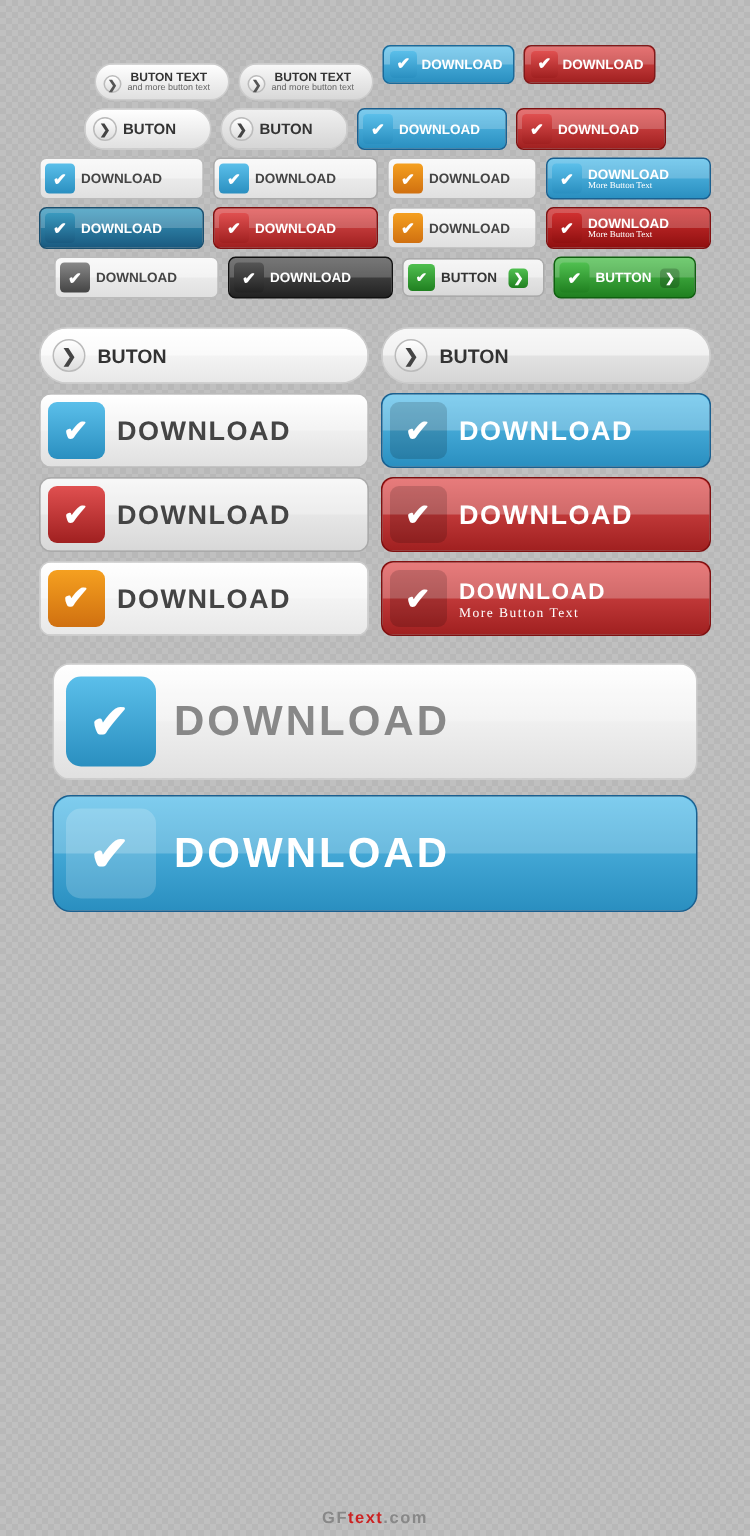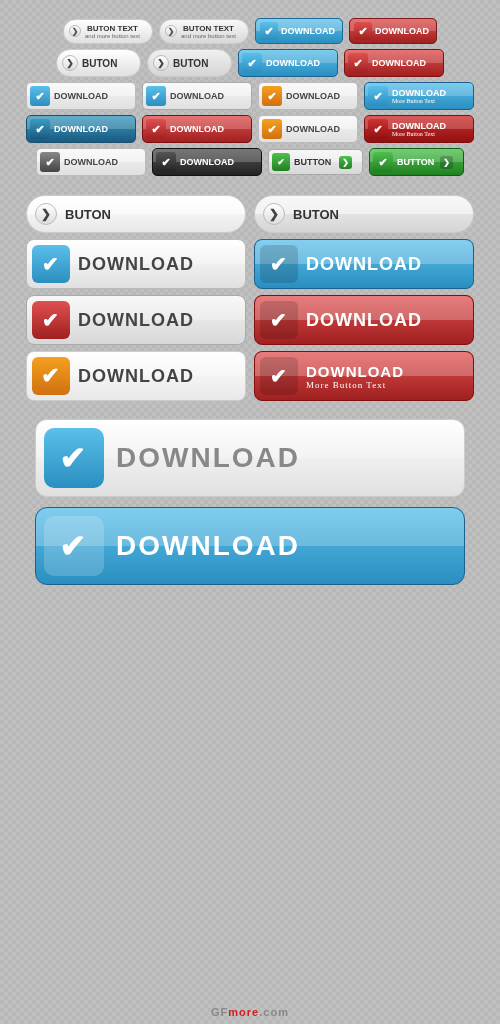--- a/index.html
+++ b/index.html
@@ -28,29 +28,30 @@
       flex-direction: row;
       align-items: center;
       justify-content: center;
       width: 100%;
       gap: 6px;
       margin-bottom: 5px;
     }
 
     
     .btn-tiny-white {
-      display: flex; align-items: center; gap: 4px;
+      display: flex; align-items: flex-end; gap: 4px;
       background: linear-gradient(to bottom, #ffffff, #e0e0e0);
       border: 1px solid #ccc;
       border-radius: 14px;
       padding: 4px 8px 4px 5px;
       font-size: 8px;
       color: #333;
       min-width: 90px;
       cursor: pointer;
+      margin-top: 24px;
     }
     .btn-tiny-white .icon-chevron {
       width: 12px; height: 12px;
       background: linear-gradient(to bottom, #fff, #ddd);
       border: 1px solid #bbb;
       border-radius: 50%;
       display: flex; align-items: center; justify-content: center;
       font-size: 8px; color: #555; font-weight: bold;
     }
     .btn-tiny-text { display: flex; flex-direction: column; }
@@ -560,14 +561,14 @@
 </button>
 
 <button class="btn-xl bg-blue" style="border:1px solid #1a6090;">
   <div class="dl-icon-xl" style="background:rgba(255,255,255,0.18);border-radius:10px;">
       <span style="font-size:32px;color:white;">✔</span>
     </div>
   <span class="lbl">DOWNLOAD</span>
 </button>
 
 <div class="watermark">
-  <span style="color:#888;">GF</span><span class="red">more</span><span class="gray">.com</span>
+  <span style="color:#888;">GF</span><span class="red">text</span><span class="gray">.com</span>
 </div>
 
 </body></html>

